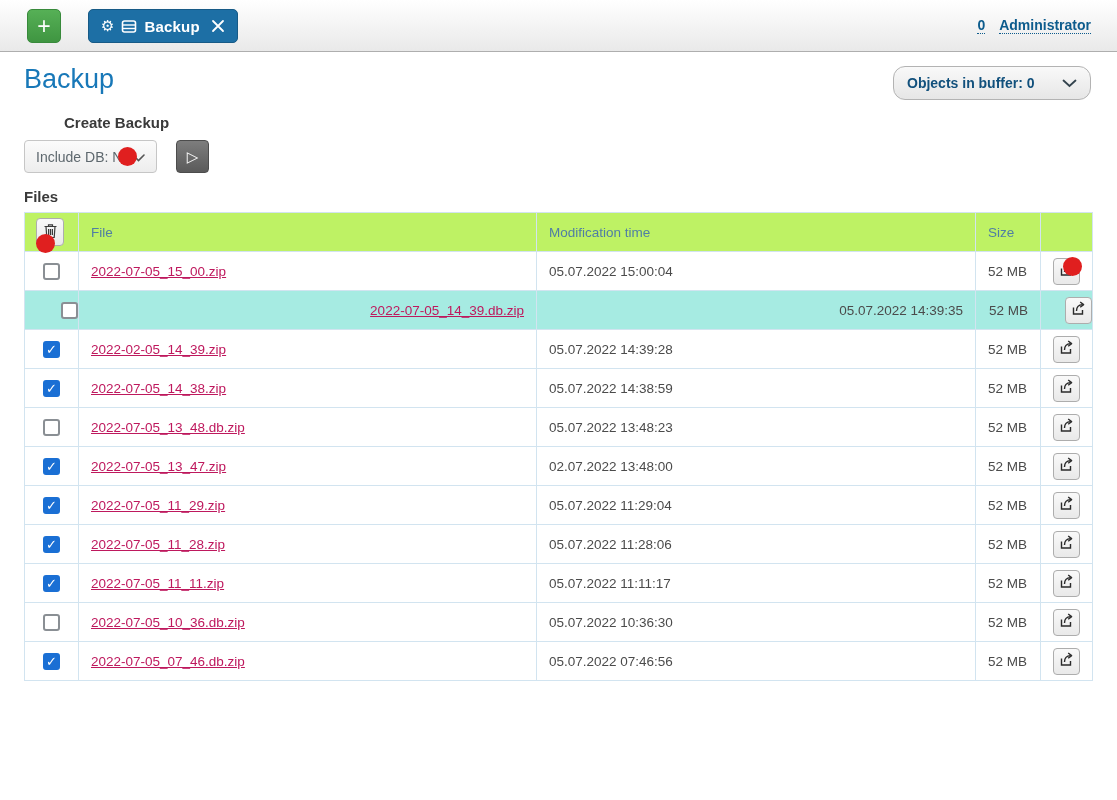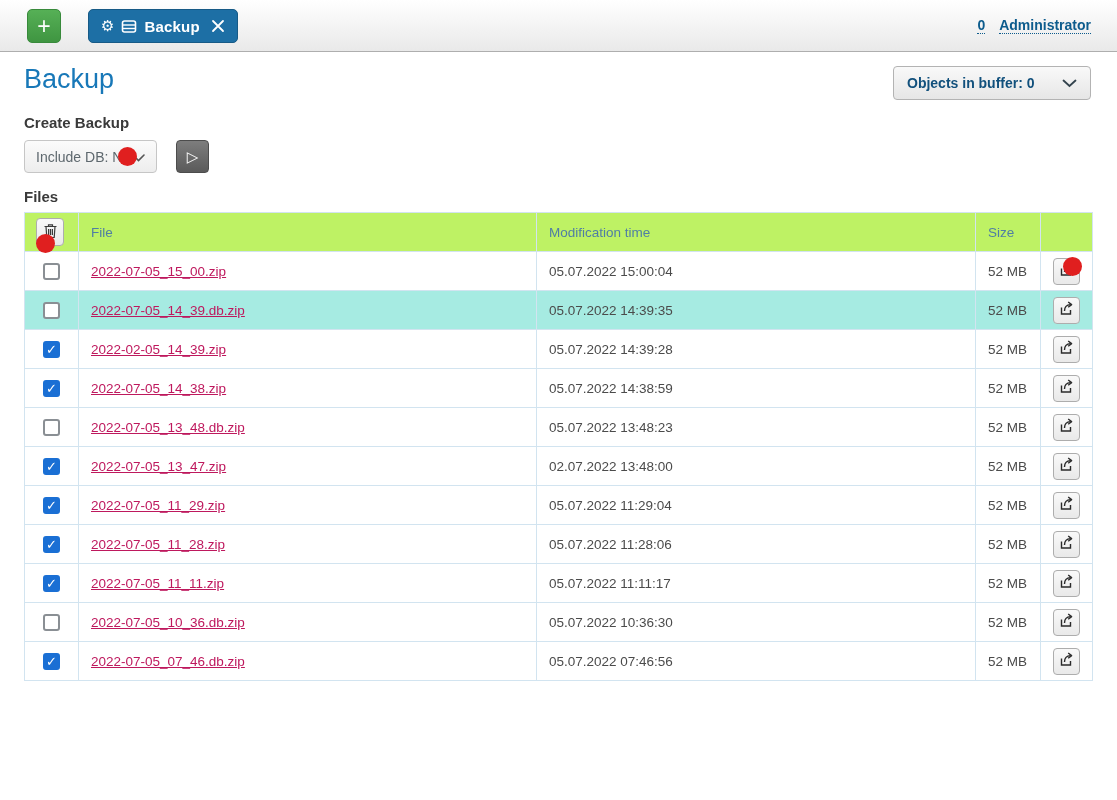--- a/index.html
+++ b/index.html
@@ -21,25 +21,25 @@
   .user-area { position:absolute; right:26px; top:17px; display:flex; gap:14px;
     font-size:14px; font-weight:bold; }
   .user-area a { color:#0d5c8d; text-decoration:none; border-bottom:1px dotted #0d5c8d;
     cursor:pointer; }
 
   
   .page-title { position:absolute; left:24px; top:64px; font-size:27px; font-weight:normal;
     color:#1878b8; }
   .buffer-btn { position:absolute; right:26px; top:66px; width:198px; height:34px;
     display:flex; align-items:center; justify-content:space-between; padding:0 13px;
-    background:linear-gradient(#f9f9f9,#e6e6e6); border:1px solid #b3b3b3; border-radius:4px;
+    background:linear-gradient(#f9f9f9,#e6e6e6); border:1px solid #b3b3b3; border-radius:12px;
     font-size:14px; font-weight:bold; color:#11507c; cursor:pointer;
     font-family:"Liberation Sans", sans-serif; }
   .sec-heading { position:absolute; left:24px; font-size:15px; font-weight:bold; color:#3a3a3a; }
-  #create-heading { top:114px; }
+  #create-heading { top:114px;margin-left:40px; }
   #files-heading { top:188px; }
   .controls { position:absolute; left:24px; top:140px; display:flex; gap:19px; }
   .select-btn { width:133px; height:33px; display:flex; align-items:center;
     justify-content:space-between; padding:0 11px; background:linear-gradient(#fbfbfb,#ededed);
     border:1px solid #c6c6c6; border-radius:4px; font-size:14px; color:#5e686e; cursor:pointer;
     font-family:"Liberation Sans", sans-serif; }
   .run-btn { width:33px; height:33px; background:linear-gradient(#7d7d7d,#5a5a5a);
     border:1px solid #4c4c4c; border-radius:4px; color:#fff; cursor:pointer; }
   .run-btn .glyph { font-family:"DejaVu Sans", sans-serif; font-size:15px; }
 
@@ -47,21 +47,21 @@
   table { position:absolute; left:24px; top:212px; width:1068px; border-collapse:collapse;
     table-layout:fixed; font-size:13.5px; }
   th, td { border:1px solid #d2e4f0; height:39px; padding:0 12px; text-align:left;
     overflow:hidden; white-space:nowrap; }
   thead th { background:#bef264; color:#507ea4; font-weight:normal; }
   td { color:#4b4b4b; }
   col.c-check { width:54px; } col.c-file { width:458px; } col.c-time { width:439px; }
   col.c-size { width:65px; } col.c-act { width:52px; }
   .cell-check, .cell-act, th.h-check, th.h-act { text-align:center; padding:0; }
   th.h-check { text-align:left; padding-left:11px; }
-  tr.highlighted td { background:var(--highlight-teal,#a6ebe2); }
+  tr.highlighted td { background:var(--highlight-teal,#a6ebe2);text-align:right; }
   a.file-link { color:#be185d; text-decoration:underline; cursor:pointer; }
 
   .icon-btn { width:28px; height:28px; background:linear-gradient(#f9f9f9,#e9e9e9);
     border:1px solid #adadad; border-radius:4px; cursor:pointer; display:inline-flex;
     align-items:center; justify-content:center; vertical-align:middle; }
   .icon-btn.small { width:27px; height:27px; }
 
   .cb { width:17px; height:17px; border:2px solid #8a8f94; border-radius:3px;
     display:inline-block; background:#fff; cursor:pointer; position:relative;
     vertical-align:middle; }

